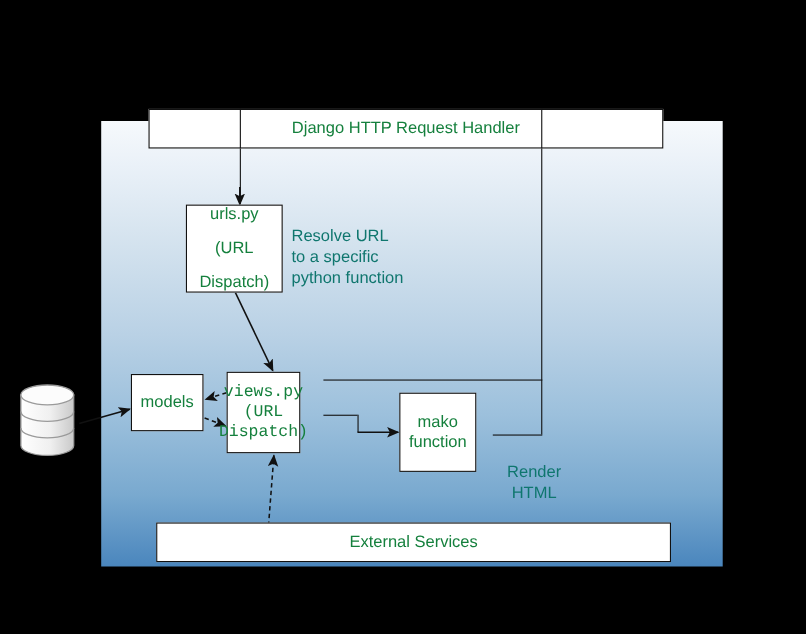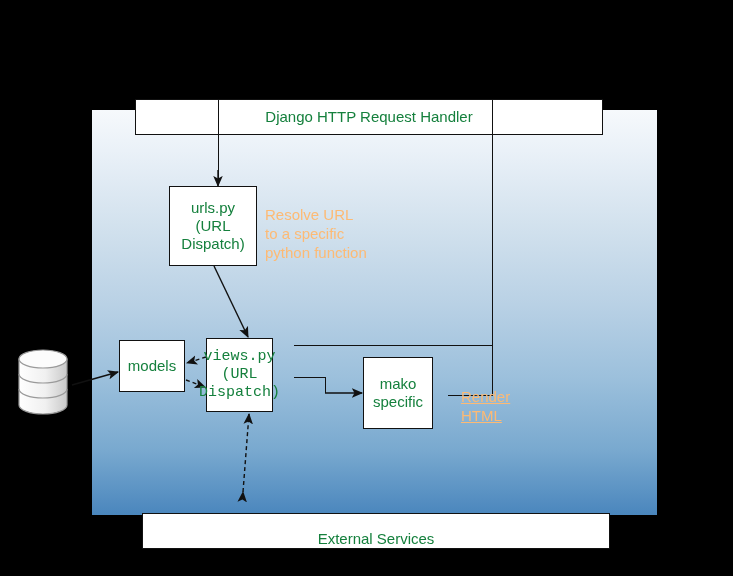--- a/index.html
+++ b/index.html
@@ -61,20 +61,21 @@
   #hdiv2 { left: 492px; }
 
   .urls-box {
     left: 169px;
     top: 186px;
     width: 88px;
     height: 80px;
     font-size: 15px;
     flex-direction: column;
     z-index: 5;
+    gap: 13px;
   }
   .views-box {
     left: 206px;
     top: 338px;
     width: 67px;
     height: 74px;
     font-size: 15px;
     flex-direction: column;
     z-index: 5;
     font-family: Liberation Mono, monospace;
@@ -91,40 +92,39 @@
     left: 363px;
     top: 357px;
     width: 70px;
     height: 72px;
     font-size: 15px;
     flex-direction: column;
     z-index: 5;
   }
   .extsvc-box {
     left: 142px;
-    top: 513px;
+    top: 475px;
     width: 468px;
     height: 36px;
     font-size: 15px;
     z-index: 6;
-    align-items: flex-end;
   }
   
   .label {
     position: absolute;
-    color: #fdba74;
+    color: #0f766e;
     font-size: 15px;
     line-height: 1.28;
     text-align: left;
     white-space: pre-line;
     z-index: 5;
   }
   #label-resolve { left: 265px; top: 205px; }
   #label-business { left: 268px; top: 412px; text-align: center; }
-  #label-render   { left: 461px; top: 387px; text-align: left; text-decoration: underline; }
+  #label-render   { left: 461px; top: 420px; text-align: center; }
 
   
   .vline {
     position: absolute;
     width: 0;
     border-left: 1px solid #111111;
     z-index: 3;
   }
   .hline {
     position: absolute;
@@ -221,21 +221,21 @@
     <span>(URL</span>
     <span>Dispatch)</span>
   </div>
 
   <div class="box models-box">
     <span>models</span>
   </div>
 
   <div class="box mako-box">
     <span>mako</span>
-    <span>specific</span>
+    <span>function</span>
   </div>
 
   <div class="box extsvc-box">
     <span>External Services</span>
   </div>
 
   <div class="label" id="label-resolve">Resolve URL
 to a specific
 python function</div>
   <div class="label" id="label-render">Render

